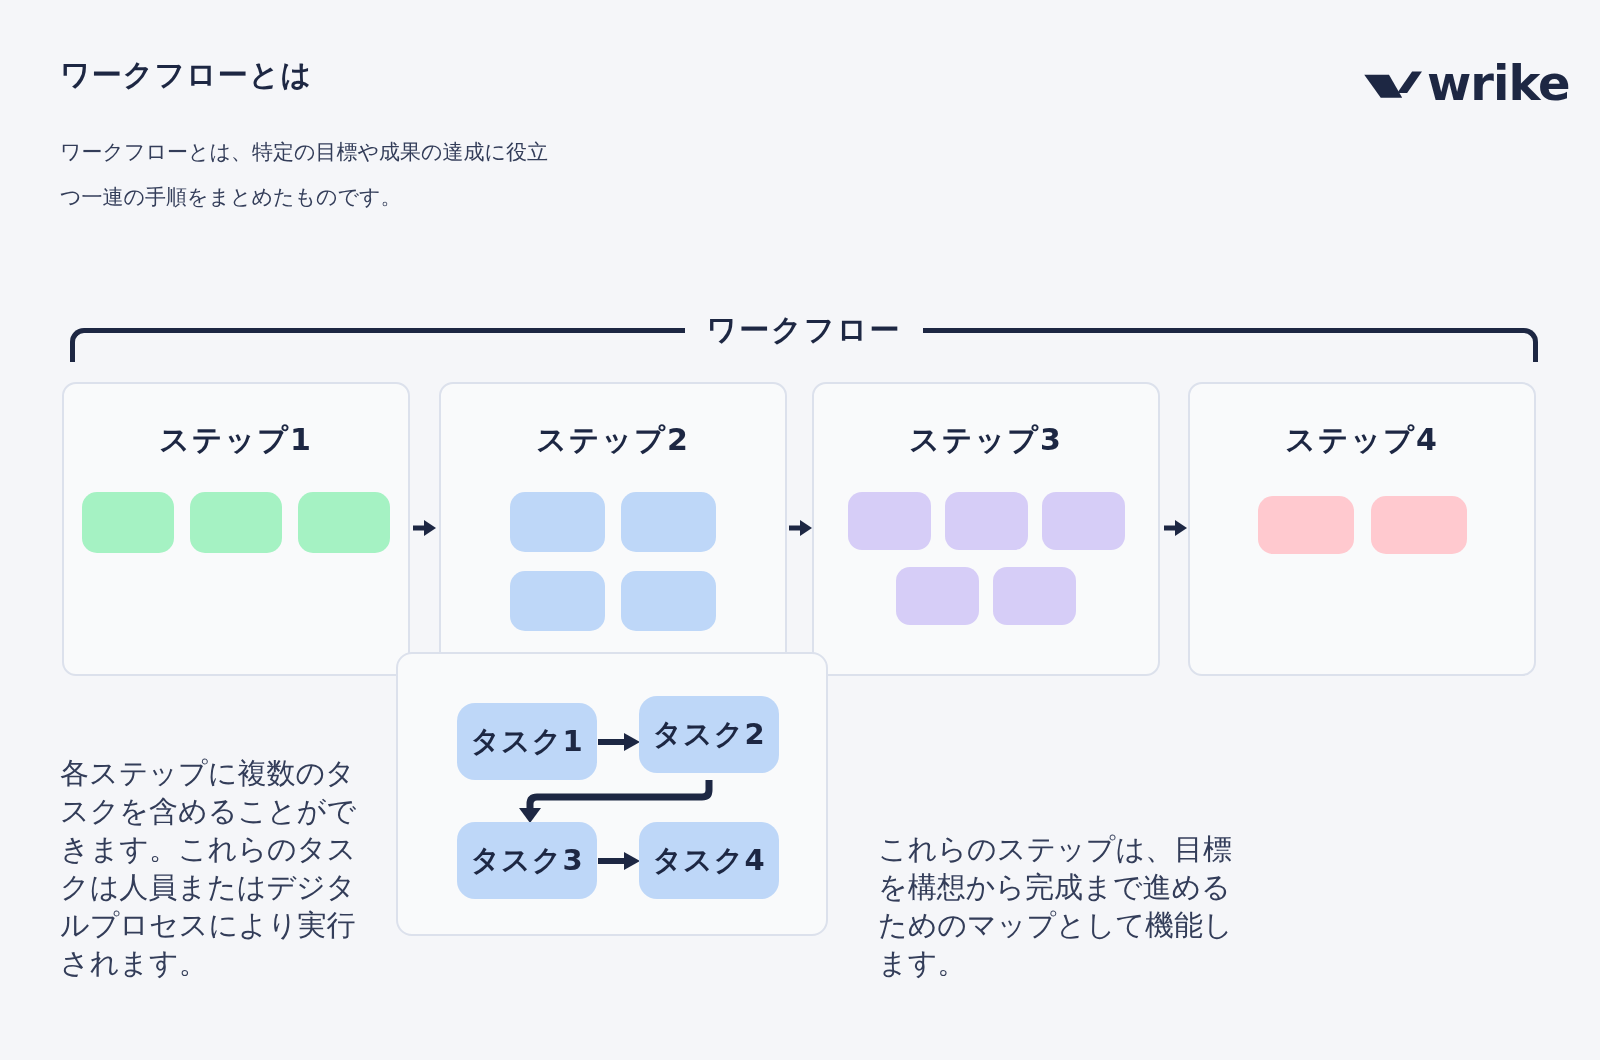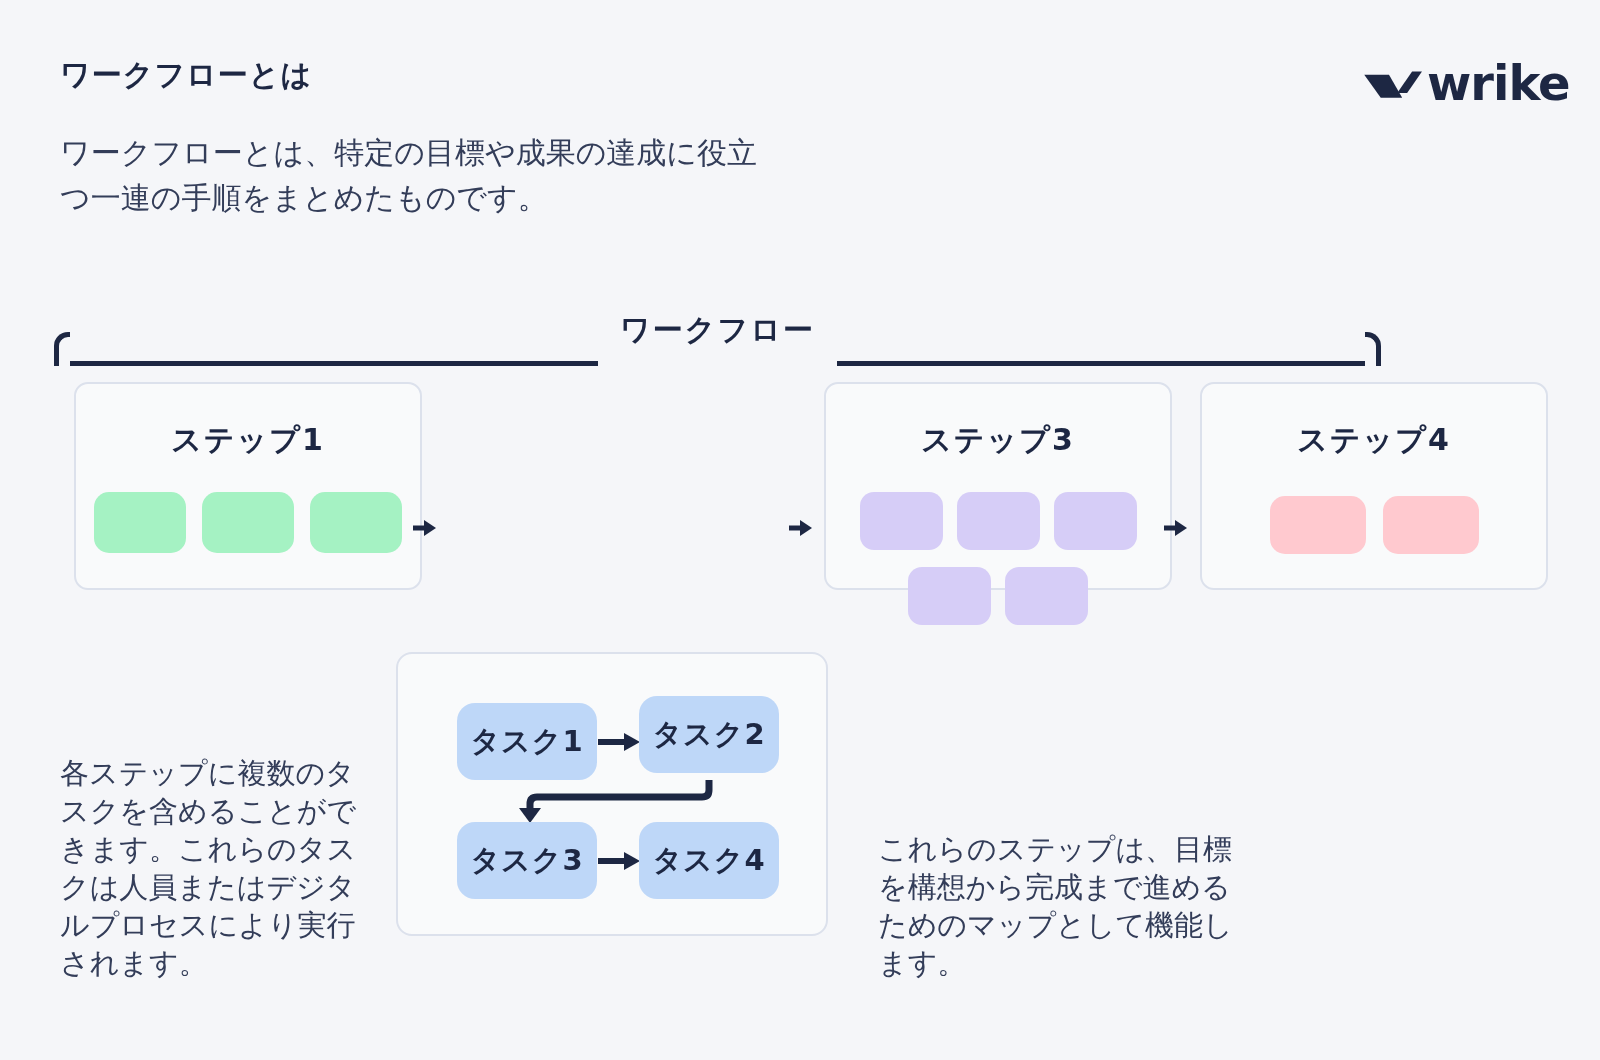--- a/index.html
+++ b/index.html
@@ -4,40 +4,40 @@
 <style>
   * { margin:0; padding:0; box-sizing:border-box; }
   html,body { background: var(--page-bg, #f5f6f9); }
   body { font-family:"DejaVu Sans","Liberation Sans",sans-serif; }
   .stage { position:relative; width:1600px; height:1060px; background:var(--page-bg,#f5f6f9);
            color:var(--ink,#1d2743); overflow:hidden; }
 
   
   .title { position:absolute; left:60px; top:55px; font-size:30px; font-weight:800;
            letter-spacing:1px; color:var(--ink,#1d2743); }
-  .subtitle { position:absolute; left:60px; top:130px; font-size:30px; line-height:45px;
+  .subtitle { position:absolute; left:60px; top:130px; font-size:21px; line-height:45px;
               color:var(--body-text,#333d59); white-space:pre-line; }
   .logo { position:absolute; left:1356px; top:58px; display:flex; align-items:center; }
   .logo-icon { width:66px; height:50px; fill:var(--ink,#1d2743); }
   .logo-text { font-size:48px; font-weight:800; letter-spacing:-1px; line-height:1;
                margin-left:5px; color:var(--ink,#1d2743); }
 
   
-  .bracket { position:absolute; left:54px; top:328px; width:1327px; display:flex; align-items:flex-end; }
+  .bracket { position:absolute; left:70px; top:328px; width:1468px; display:flex; align-items:flex-start; }
   .cap { width:16px; height:34px; }
   .cap-l { border-left:5px solid var(--ink,#1d2743); border-top:5px solid var(--ink,#1d2743); border-top-left-radius:14px; }
   .cap-r { border-right:5px solid var(--ink,#1d2743); border-top:5px solid var(--ink,#1d2743); border-top-right-radius:14px; }
   .bline { flex:1; height:5px; background:var(--ink,#1d2743); }
   .bracket-label { position:relative; top:-17px; padding:0 22px; font-size:30px; font-weight:800;
                    line-height:38px; letter-spacing:2px; color:var(--ink,#1d2743); }
 
   
-  .step-card { position:absolute; top:382px; width:348px; height:208px;
+  .step-card { position:absolute; top:382px; width:348px; height:294px;
                background:var(--card-bg,#f9fafb); border:2px solid var(--card-border,#dce1ec);
-               border-radius:14px;margin-left:12px; }
+               border-radius:14px; }
   .card1{left:62px} .card2{left:439px} .card3{left:812px} .card4{left:1188px}
   .step-title { margin-top:36px; text-align:center; font-size:30px; font-weight:800;
                 letter-spacing:2px; color:var(--ink,#1d2743); }
   .tiles { position:absolute; left:0; right:0; top:108px; display:flex; flex-direction:column; gap:18px; }
   .tile-row { display:flex; justify-content:center; gap:16px; }
   .tile { width:92px; height:61px; border-radius:15px; background:var(--tile,#ccc); }
   .card2 .tile { width:95px; height:60px; }
   .card2 .tiles { gap:19px; }
   .card3 .tile { width:83px; height:58px; border-radius:14px; }
   .card3 .tile-row { gap:14px; }
@@ -101,20 +101,33 @@
         <div class="tile"></div>
       </div>
     </div>
   </div>
 
   <svg class="flow-arrow fa1" viewBox="0 0 25 18" aria-hidden="true">
     <line x1="1" y1="9" x2="14" y2="9" stroke="currentColor" stroke-width="5"></line>
     <polygon points="12,1 24,9 12,17" fill="currentColor"></polygon>
   </svg>
 
+  <div class="step-card card2" style="--tile: #bed7f8;">
+    <div class="step-title">ステップ2</div>
+    <div class="tiles">
+      <div class="tile-row">
+        <div class="tile"></div>
+        <div class="tile"></div>
+      </div>
+      <div class="tile-row">
+        <div class="tile"></div>
+        <div class="tile"></div>
+      </div>
+    </div>
+  </div>
 
   <svg class="flow-arrow fa2" viewBox="0 0 25 18" aria-hidden="true">
     <line x1="1" y1="9" x2="14" y2="9" stroke="currentColor" stroke-width="5"></line>
     <polygon points="12,1 24,9 12,17" fill="currentColor"></polygon>
   </svg>
 
   <div class="step-card card3" style="--tile: #d6cdf7;">
     <div class="step-title">ステップ3</div>
     <div class="tiles">
       <div class="tile-row">

